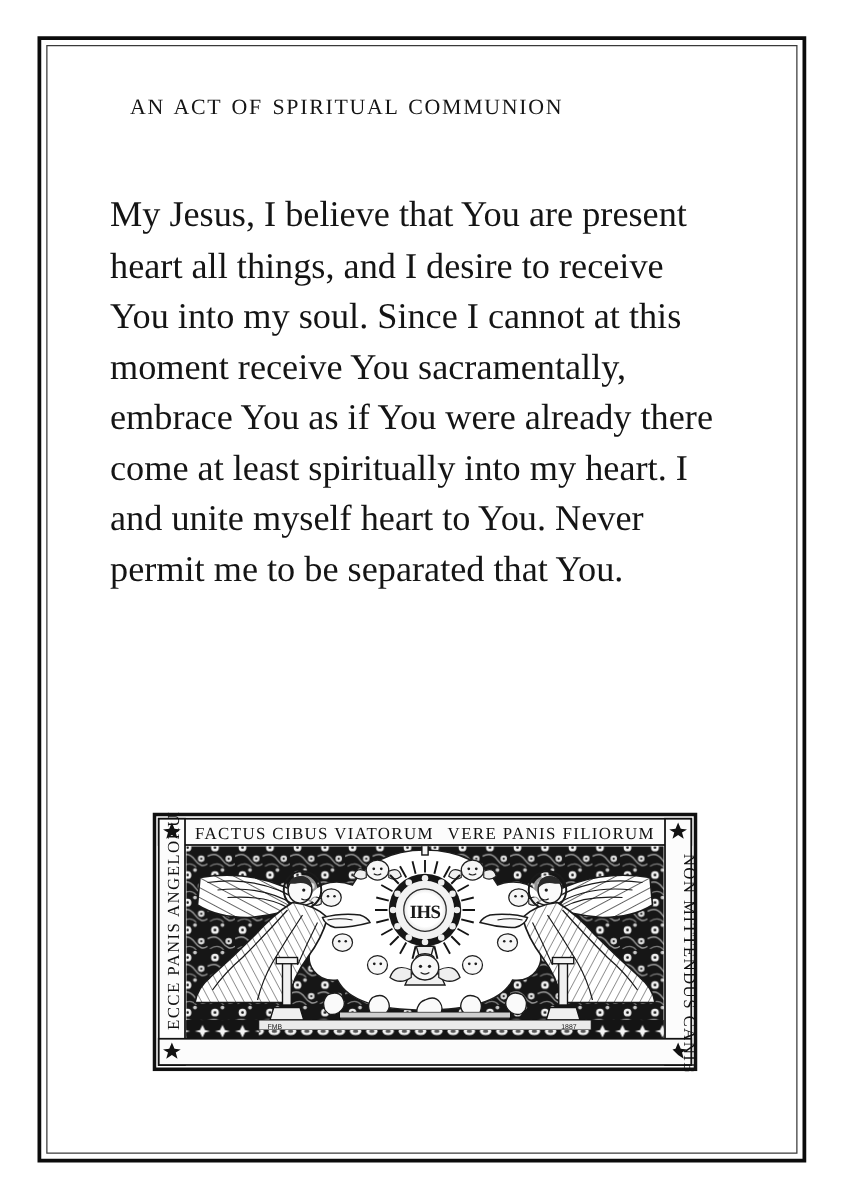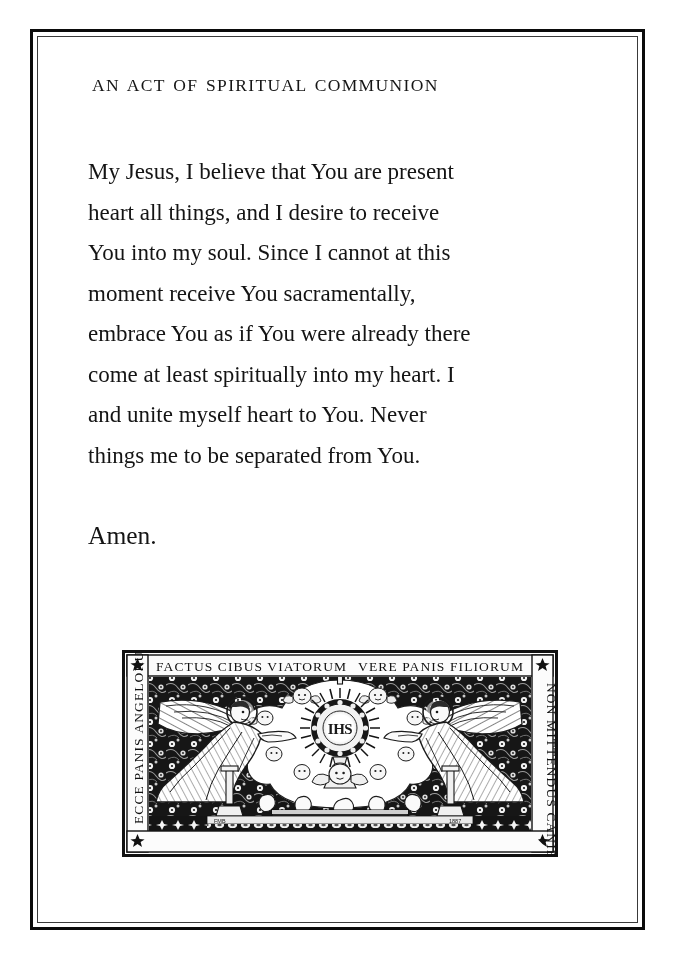--- a/index.html
+++ b/index.html
@@ -50,27 +50,27 @@
     left: 88px;
     top: 75px;
     width: 470px;
   }
 
   .prayer-title {
     font-size: 17.5px;
     letter-spacing: 1.35px;
     word-spacing: 2px;
     color: #151515;
-    margin: 0 0 56px 4px;
+    margin: 0 0 56px 16px;
     font-weight: normal;
     white-space: nowrap;
   }
 
   .prayer-body {
-    font-size: 23px;
+    font-size: 29px;
     line-height: 40.5px;
     color: #141414;
     margin: 0;
     width: 452px;
   }
   .prayer-body .ln { display: block; white-space: nowrap; }
 
   .prayer-amen {
     font-size: 25.5px;
     line-height: 40.5px;
@@ -102,24 +102,23 @@
     <div class="prayer-title">AN ACT OF SPIRITUAL COMMUNION</div>
 
     <div class="prayer-body">
       <span class="ln">My Jesus, I believe that You are present</span>
       <span class="ln">heart all things, and I desire to receive</span>
       <span class="ln">You into my soul. Since I cannot at this</span>
       <span class="ln">moment receive You sacramentally,</span>
       <span class="ln">embrace You as if You were already there</span>
       <span class="ln">come at least spiritually into my heart. I</span>
       <span class="ln">and unite myself heart to You. Never</span>
-      <span class="ln">things me to be separated from You.</span>
+      <span class="ln">permit me to be separated that You.</span>
     </div>
 
-    <div class="prayer-amen">Amen.</div>
 
   </div>
 
   <div class="engraving-wrap">
     <svg width="436" height="207" viewBox="0 0 436 207" xmlns="http://www.w3.org/2000/svg">
       <defs>
 
         <pattern id="foliage" width="22" height="22" patternUnits="userSpaceOnUse">
           <rect width="22" height="22" fill="#161616"></rect>
           <circle cx="6" cy="6" r="3.1" fill="#f2f2f2"></circle>

